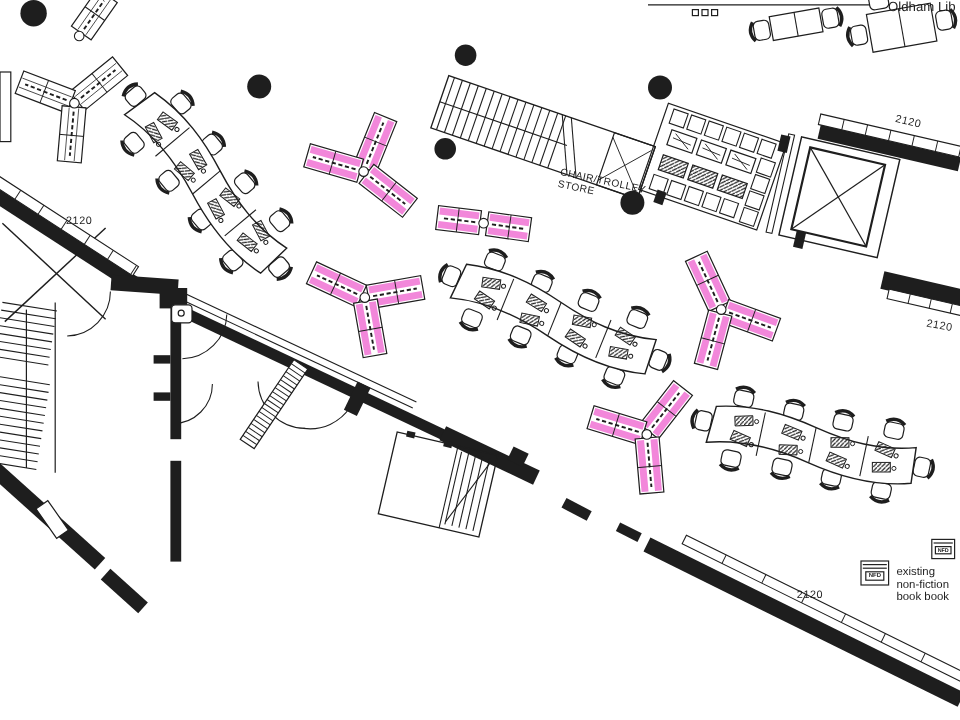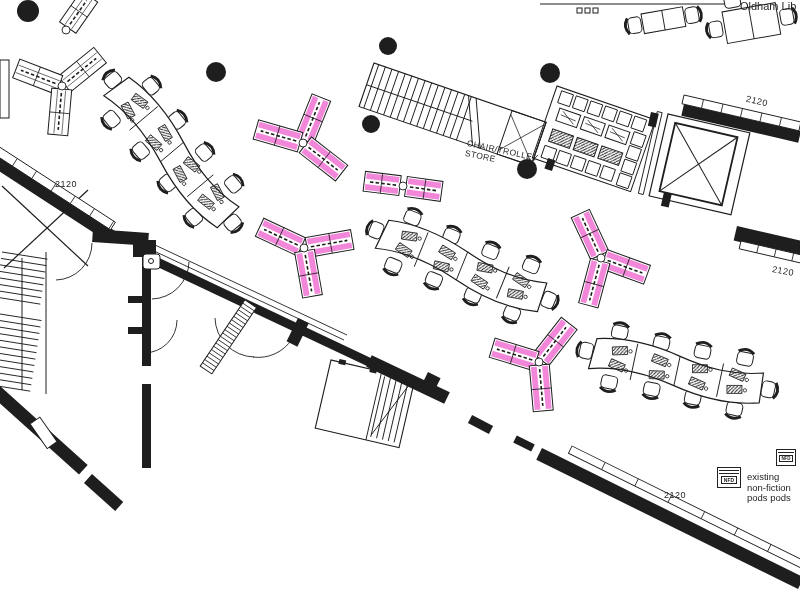--- a/index.html
+++ b/index.html
@@ -680,21 +680,21 @@
   <div class="lbl room" style="left:55px;top:179px;">2120</div>
   <div class="lbl room" style="left:746px;top:96px;transform:rotate(13deg);">2120</div>
   <div class="lbl room" style="left:772px;top:266px;transform:rotate(10deg);">2120</div>
   <div class="lbl room" style="left:664px;top:490px;">2120</div>
 
   <div class="lbl store">CHAIR/TROLLEY
 STORE</div>
 
   <div class="lbl legend">existing
 non-fiction
-pods pods</div>
+book book</div>
 
   <div class="nfd-icon" style="left:717px;top:467px;width:24px;height:21px;">
     <div class="stripe"></div>
     <div class="stripe"></div>
     <div class="nfd-box">NFD</div>
   </div>
   <div class="nfd-icon small" style="left:776px;top:449px;width:20px;height:17px;">
     <div class="stripe"></div>
     <div class="nfd-box">NFD</div>
   </div>

